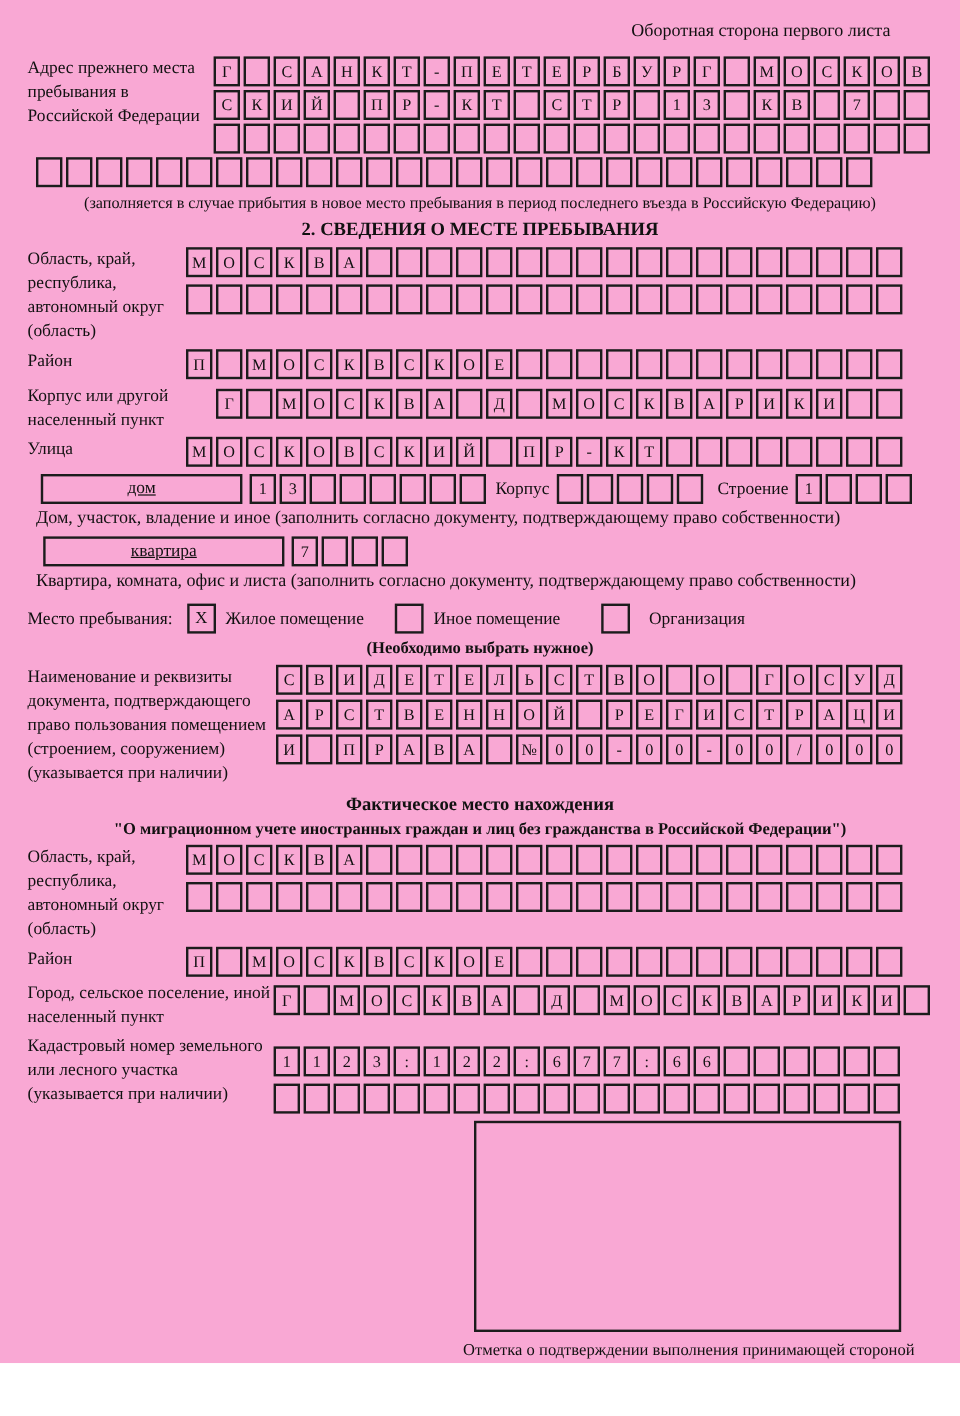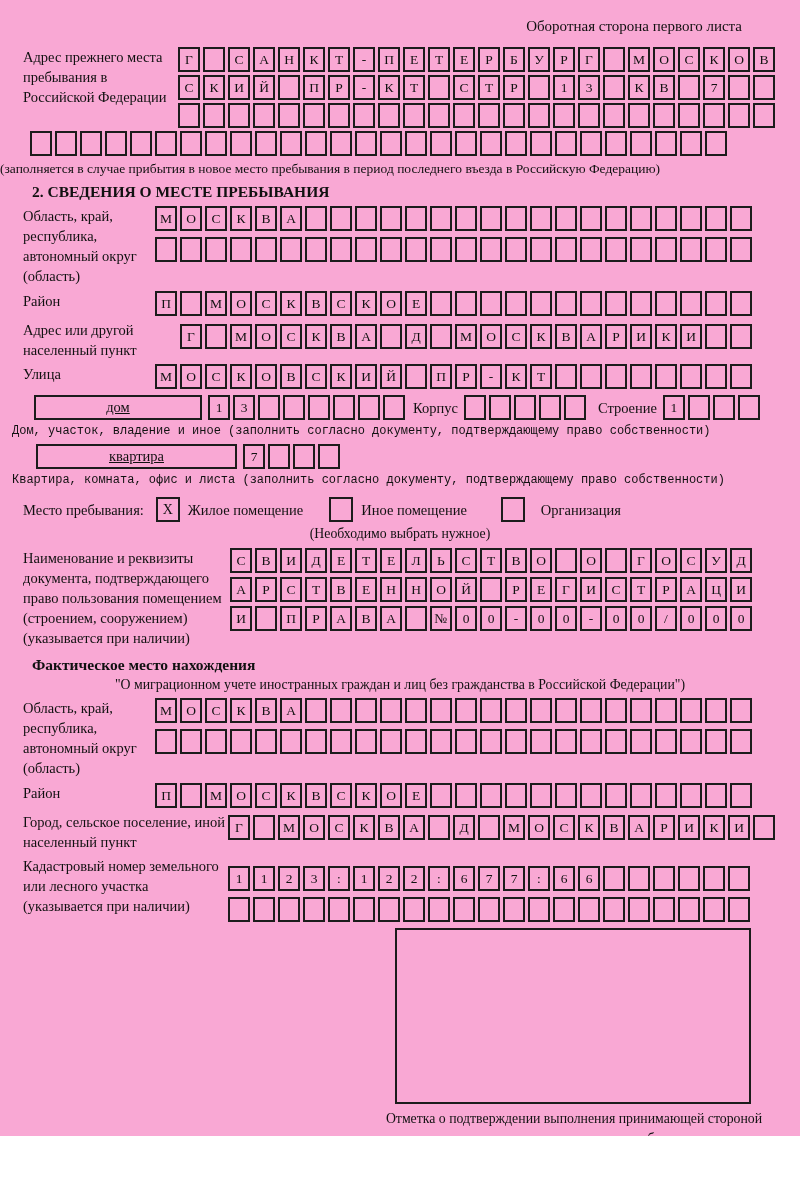--- a/index.html
+++ b/index.html
@@ -19,24 +19,24 @@
     font-family:"Liberation Serif","DejaVu Serif",serif;
   }
   .wbox{
     border:2px solid #1c1c1c;height:21px;line-height:21px;text-align:center;
     font-size:14.5px;flex:0 0 auto;text-decoration:underline;
   }
   .chk{
     width:20px;height:21px;border:2px solid #1c1c1c;text-align:center;
     line-height:21px;font-size:14px;flex:0 0 auto;
   }
-  .cap{ text-align:left;font-size:13.5px; }
-  .capl{ font-size:12px;padding-left:12px;font-family:Liberation Mono, monospace; }
-  .stitle{ text-align:left;font-weight:bold;font-size:15.5px;margin-left:32px; }
-  .note-c{ text-align:center;font-size:13.8px; }
+  .cap{ text-align:center;font-size:13.5px; }
+  .capl{ font-size:15px;padding-left:30px; }
+  .stitle{ text-align:center;font-weight:bold;font-size:15.5px; }
+  .note-c{ text-align:center;font-size:13.8px;font-weight:bold; }
   .stamp{
     margin-left:395px;margin-top:6px;width:352px;height:172px;
     border:2px solid #1c1c1c;
   }
   .stampcap{
     margin-left:383px;width:382px;text-align:center;font-size:13.8px;
     line-height:1.42;margin-top:5px;
   }
   
   .m3{margin-top:3px}.m4{margin-top:4px}.m5{margin-top:5px}.m6{margin-top:6px}
@@ -250,21 +250,21 @@
         <span class="cell"></span>
         <span class="cell"></span>
         <span class="cell"></span>
         <span class="cell"></span>
         <span class="cell"></span>
         <span class="cell"></span>
       </div>
   </div>
 
   <div class="frow m4">
-    <div class="flabel" style="width:157px">Адрес или другой населенный пункт</div>
+    <div class="flabel" style="width:157px">Корпус или другой населенный пункт</div>
     <div class="cellrow" style="margin-top:4px">
         <span class="cell">Г</span>
         <span class="cell"></span>
         <span class="cell">М</span>
         <span class="cell">О</span>
         <span class="cell">С</span>
         <span class="cell">К</span>
         <span class="cell">В</span>
         <span class="cell">А</span>
         <span class="cell"></span>

